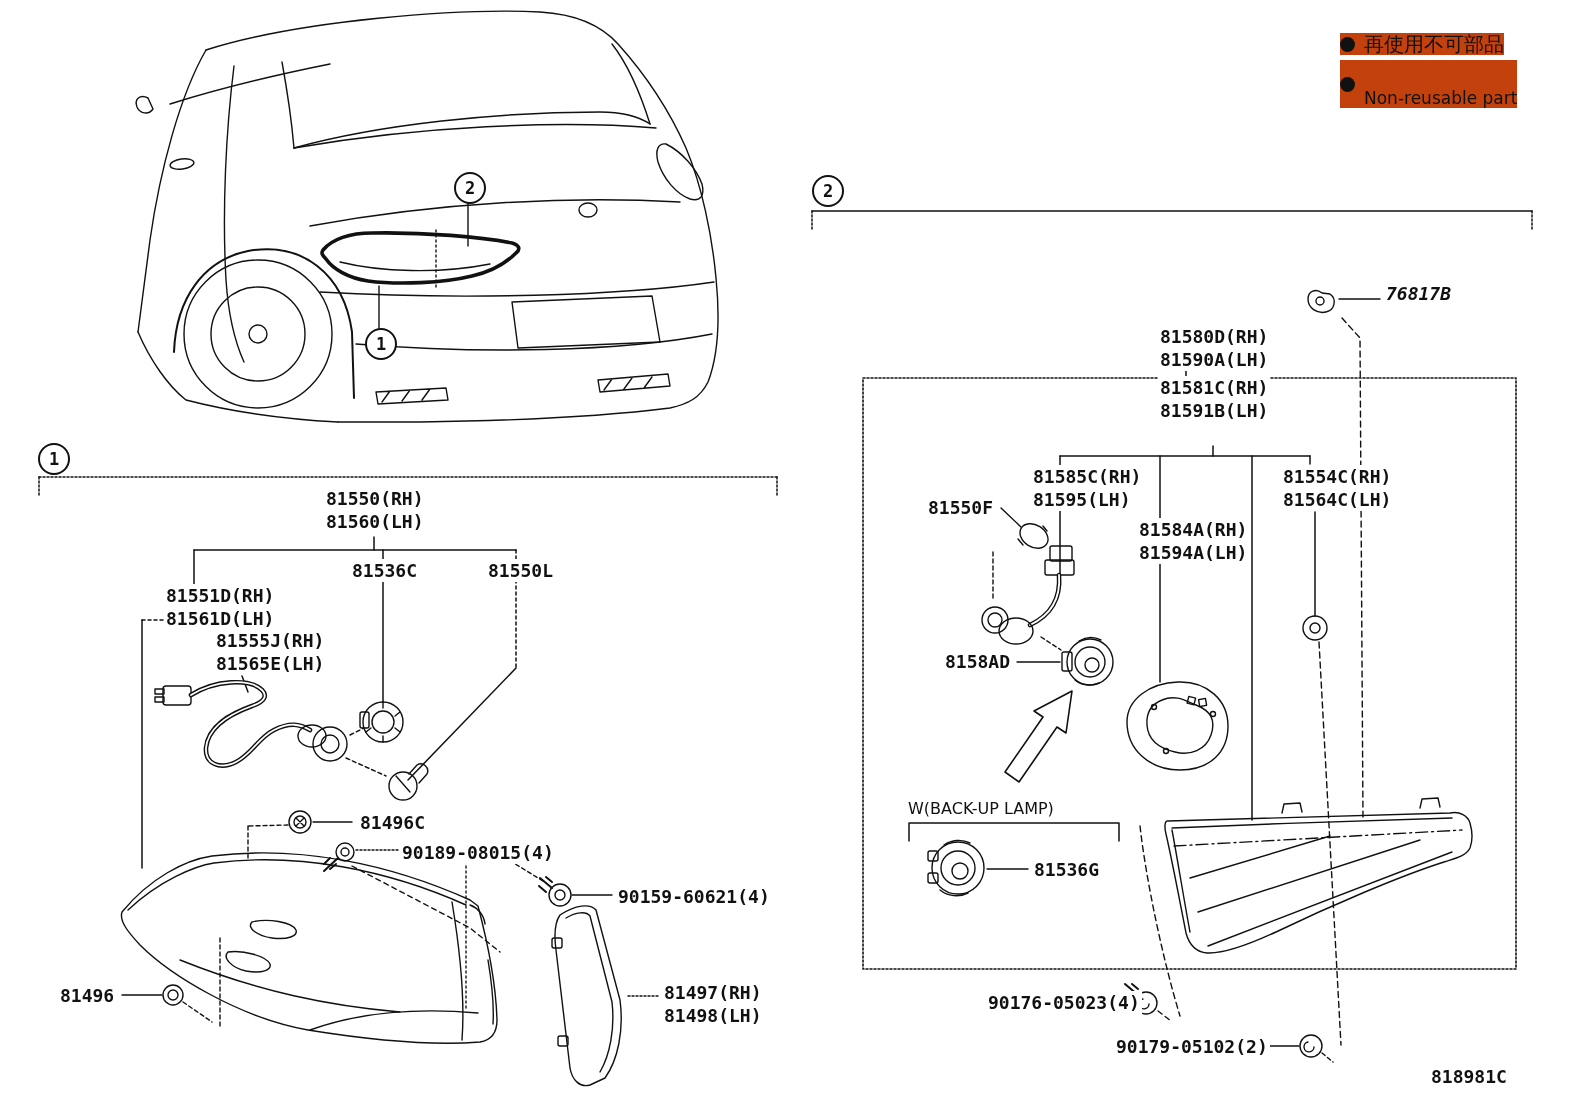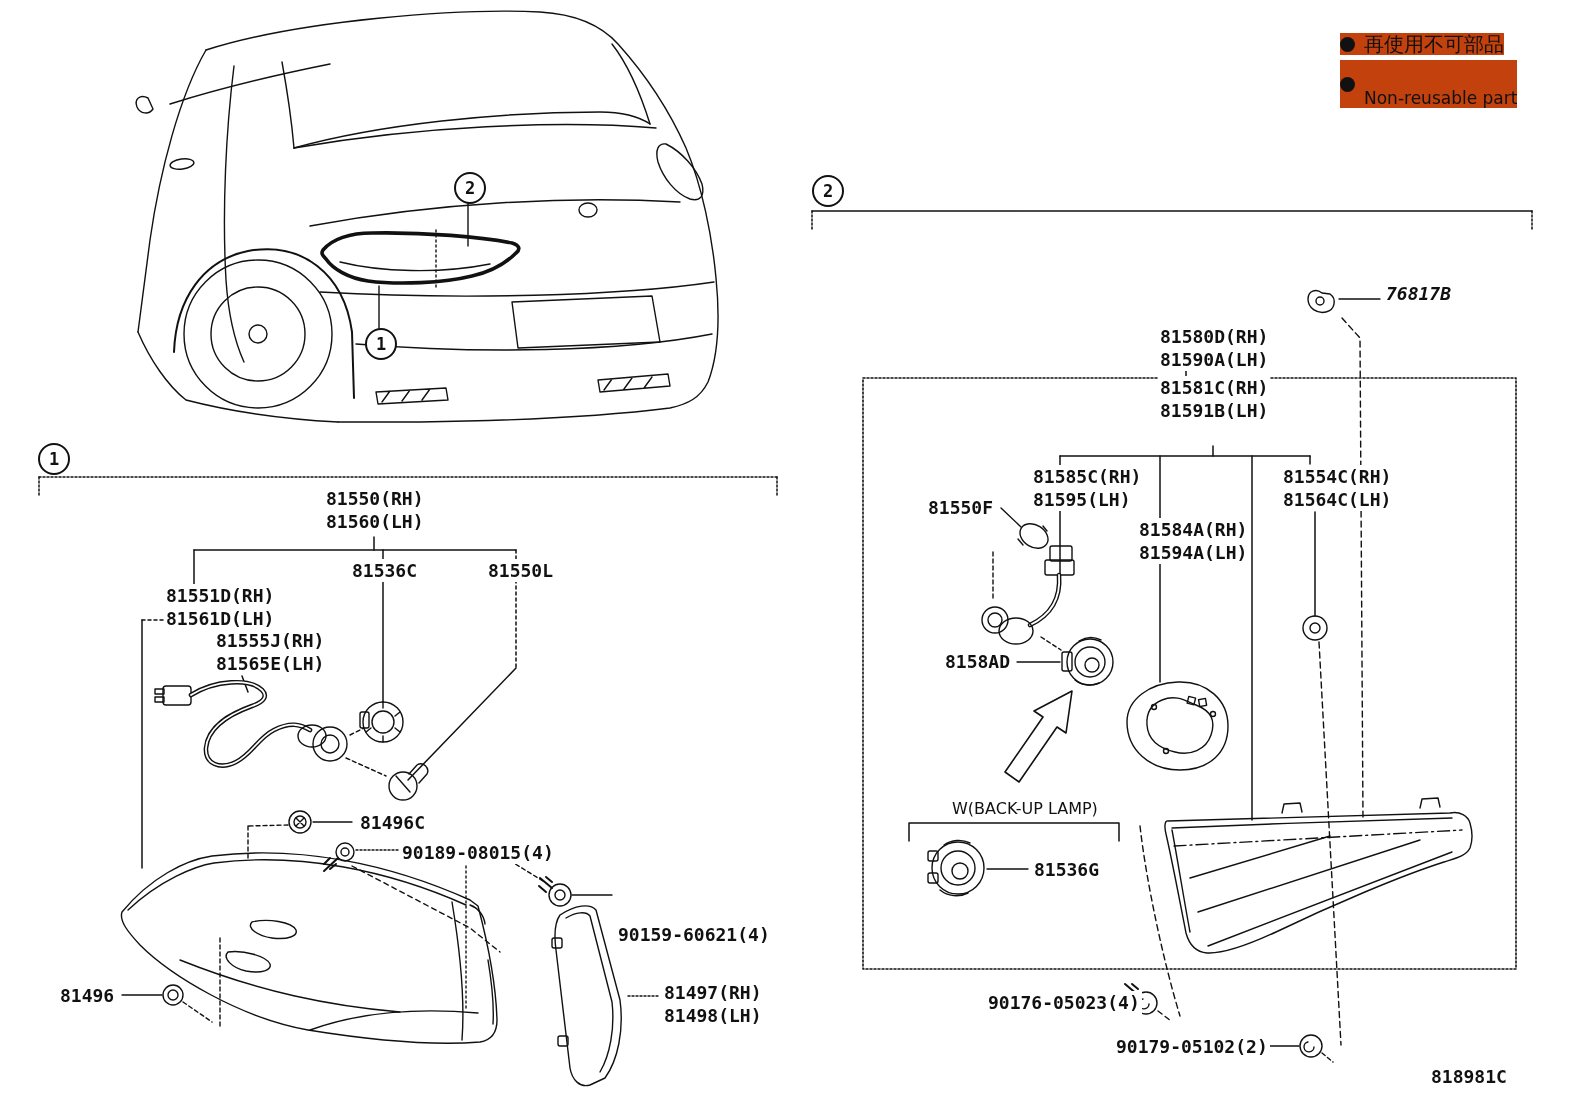--- a/index.html
+++ b/index.html
@@ -293,21 +293,21 @@
 <div class="plbl" style="left:214px;top:629px;">
   <span>81555J(RH)</span>
       <span>81565E(LH)</span>
 </div>
 <div class="plbl" style="left:358px;top:811px;">
   <span>81496C</span>
 </div>
 <div class="plbl" style="left:400px;top:841px;">
   <span>90189-08015(4)</span>
 </div>
-<div class="plbl" style="left:616px;top:885px;margin-top:38px;">
+<div class="plbl" style="left:616px;top:885px;">
   <span>90159-60621(4)</span>
 </div>
 <div class="plbl" style="left:58px;top:984px;">
   <span>81496</span>
 </div>
 <div class="plbl" style="left:662px;top:981px;">
   <span>81497(RH)</span>
       <span>81498(LH)</span>
 </div>
 
@@ -333,21 +333,21 @@
   <span class="row"><i class="dot"></i><span>81584A(RH)</span></span>
   <span class="row"><i class="dot"></i><span>81594A(LH)</span></span>
 </div>
 <div class="plbl" style="left:1281px;top:465px;">
   <span>81554C(RH)</span>
       <span>81564C(LH)</span>
 </div>
 <div class="plbl" style="left:943px;top:650px;">
   <span>8158AD</span>
 </div>
-<div class="plbl lite" style="left:906px;top:799px;margin-left:44px;">
+<div class="plbl lite" style="left:906px;top:799px;">
   <span>W(BACK-UP LAMP)</span>
 </div>
 <div class="plbl" style="left:1032px;top:858px;">
   <span>81536G</span>
 </div>
 <div class="plbl" style="left:986px;top:991px;">
   <span>90176-05023(4)</span>
 </div>
 <div class="plbl" style="left:1114px;top:1035px;">
   <span>90179-05102(2)</span>

